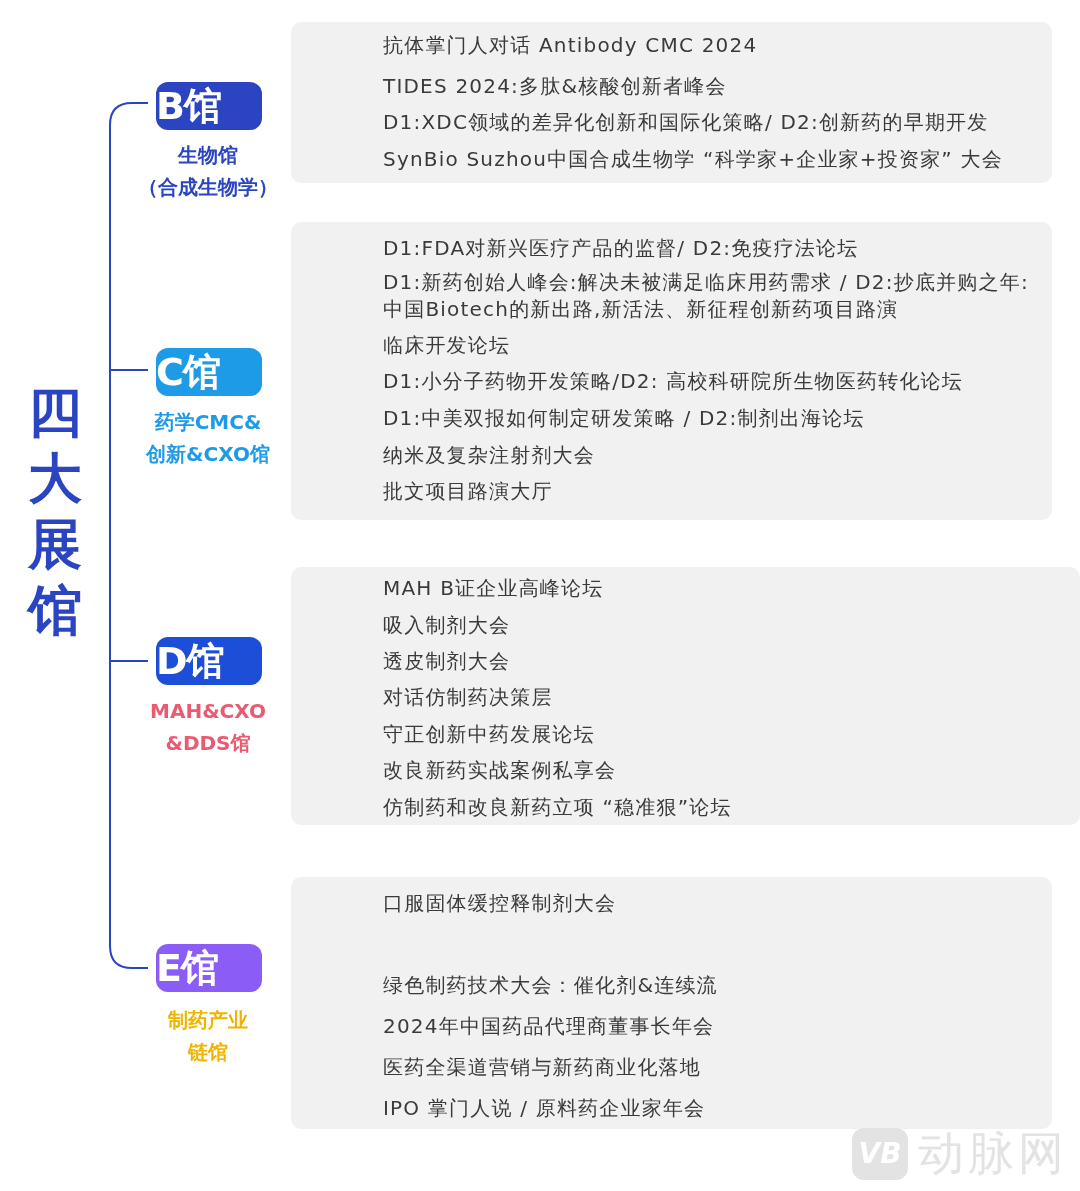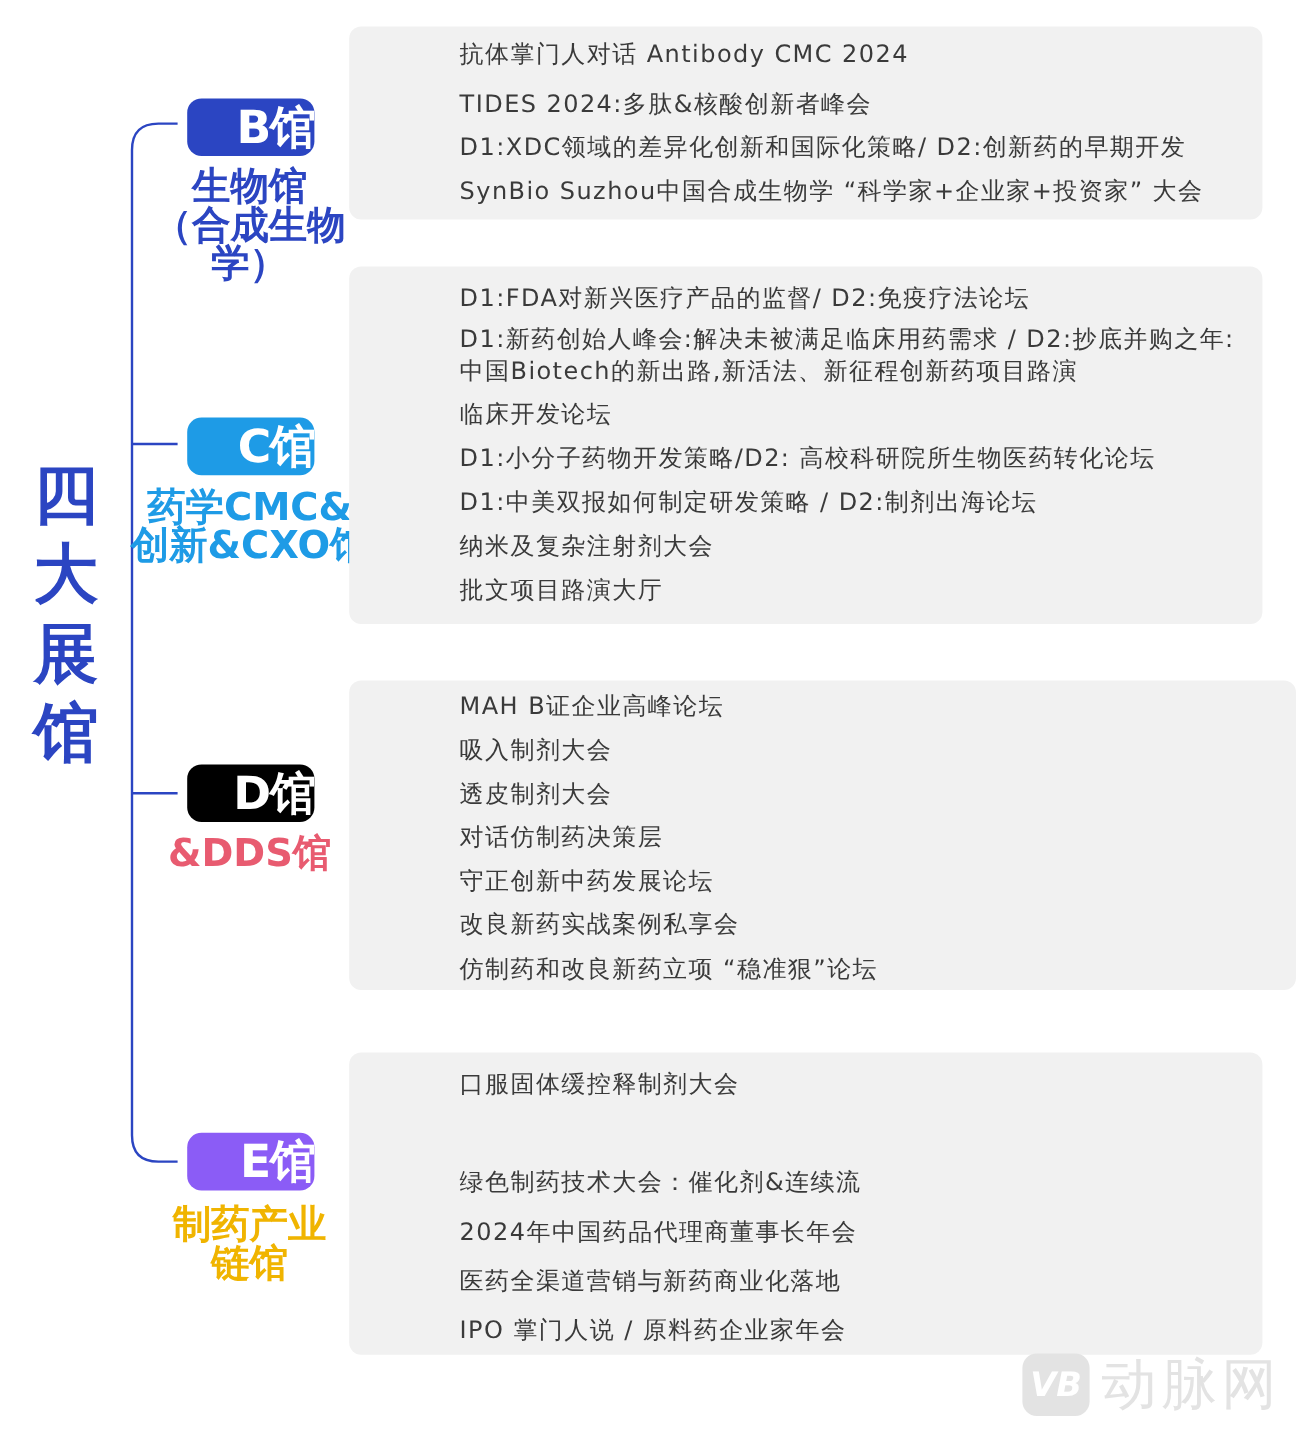--- a/index.html
+++ b/index.html
@@ -4,23 +4,23 @@
 <style>
   html, body { margin:0; padding:0; background:#ffffff; }
   body { width:1080px; height:1191px; position:relative; overflow:hidden;
          font-family:"DejaVu Sans", "Liberation Sans", sans-serif; }
   .abs { position:absolute; }
   #main-title { left:24px; top:380px; width:62px; color:#2b45c2; font-weight:bold;
                 font-size:54px; line-height:66px; text-align:center; }
   #main-title span { display:block; }
   svg#connectors { position:absolute; left:0; top:0; }
   .hall-badge { position:absolute; width:106px; height:48px; border-radius:12px; color:#fff;
-                font-weight:bold; font-size:38px; line-height:48px; text-align:right; letter-spacing:-1px; }
+                font-weight:bold; font-size:38px; line-height:48px; text-align:left; letter-spacing:-1px; }
   .hall-sub { position:absolute; width:200px; text-align:center; font-weight:bold;
-              font-size:32px; line-height:32px; }
+              font-size:20px; line-height:32px; }
   .panel { position:absolute; left:291px; width:761px; background:#f1f1f1; border-radius:10px; }
   .item { position:absolute; left:92px; font-size:20px; color:#3a3a3a; letter-spacing:1.2px;
           white-space:nowrap; line-height:26px; }
   .item.multi { white-space:normal; width:665px; line-height:27px; }
   #watermark { left:852px; top:1126px; height:56px; display:flex; align-items:center; gap:10px; }
   #wm-logo { width:56px; height:52px; background:#e3e3e3; border-radius:12px; color:#fff;
              font-weight:bold; font-size:28px; text-align:center; line-height:52px; font-style:italic; }
   #wm-text { color:#e3e3e3; font-size:46px; letter-spacing:4px; }
 </style>
 </head>
@@ -94,22 +94,23 @@
 <div class="panel" style="top:222px;height:298px;">
   <div class="item" style="top:13px;">D1:FDA对新兴医疗产品的监督/ D2:免疫疗法论坛</div>
   <div class="item multi" style="top:47px;">D1:新药创始人峰会:解决未被满足临床用药需求 / D2:抄底并购之年:中国Biotech的新出路,新活法、新征程创新药项目路演</div>
   <div class="item" style="top:110px;">临床开发论坛</div>
   <div class="item" style="top:146px;">D1:小分子药物开发策略/D2: 高校科研院所生物医药转化论坛</div>
   <div class="item" style="top:183px;">D1:中美双报如何制定研发策略 / D2:制剂出海论坛</div>
   <div class="item" style="top:220px;">纳米及复杂注射剂大会</div>
   <div class="item" style="top:256px;">批文项目路演大厅</div>
 </div>
 
-<div class="hall-badge" style="left:156px;top:637px;background:#000000;">D馆</div>
+<div class="hall-badge" style="left:156px;top:637px;background:#1d4ed8;">D馆</div>
 <div class="hall-sub" style="left:108px;top:695px;color:#e85b70;">
+  <div>MAH&amp;CXO</div>
   <div>&amp;DDS馆</div>
 </div>
 <div class="panel" style="top:567px;height:258px;padding-left:28px;">
   <div class="item" style="top:8px;">MAH B证企业高峰论坛</div>
   <div class="item" style="top:45px;">吸入制剂大会</div>
   <div class="item" style="top:81px;">透皮制剂大会</div>
   <div class="item" style="top:117px;">对话仿制药决策层</div>
   <div class="item" style="top:154px;">守正创新中药发展论坛</div>
   <div class="item" style="top:190px;">改良新药实战案例私享会</div>
   <div class="item" style="top:227px;">仿制药和改良新药立项 “稳准狠”论坛</div>

